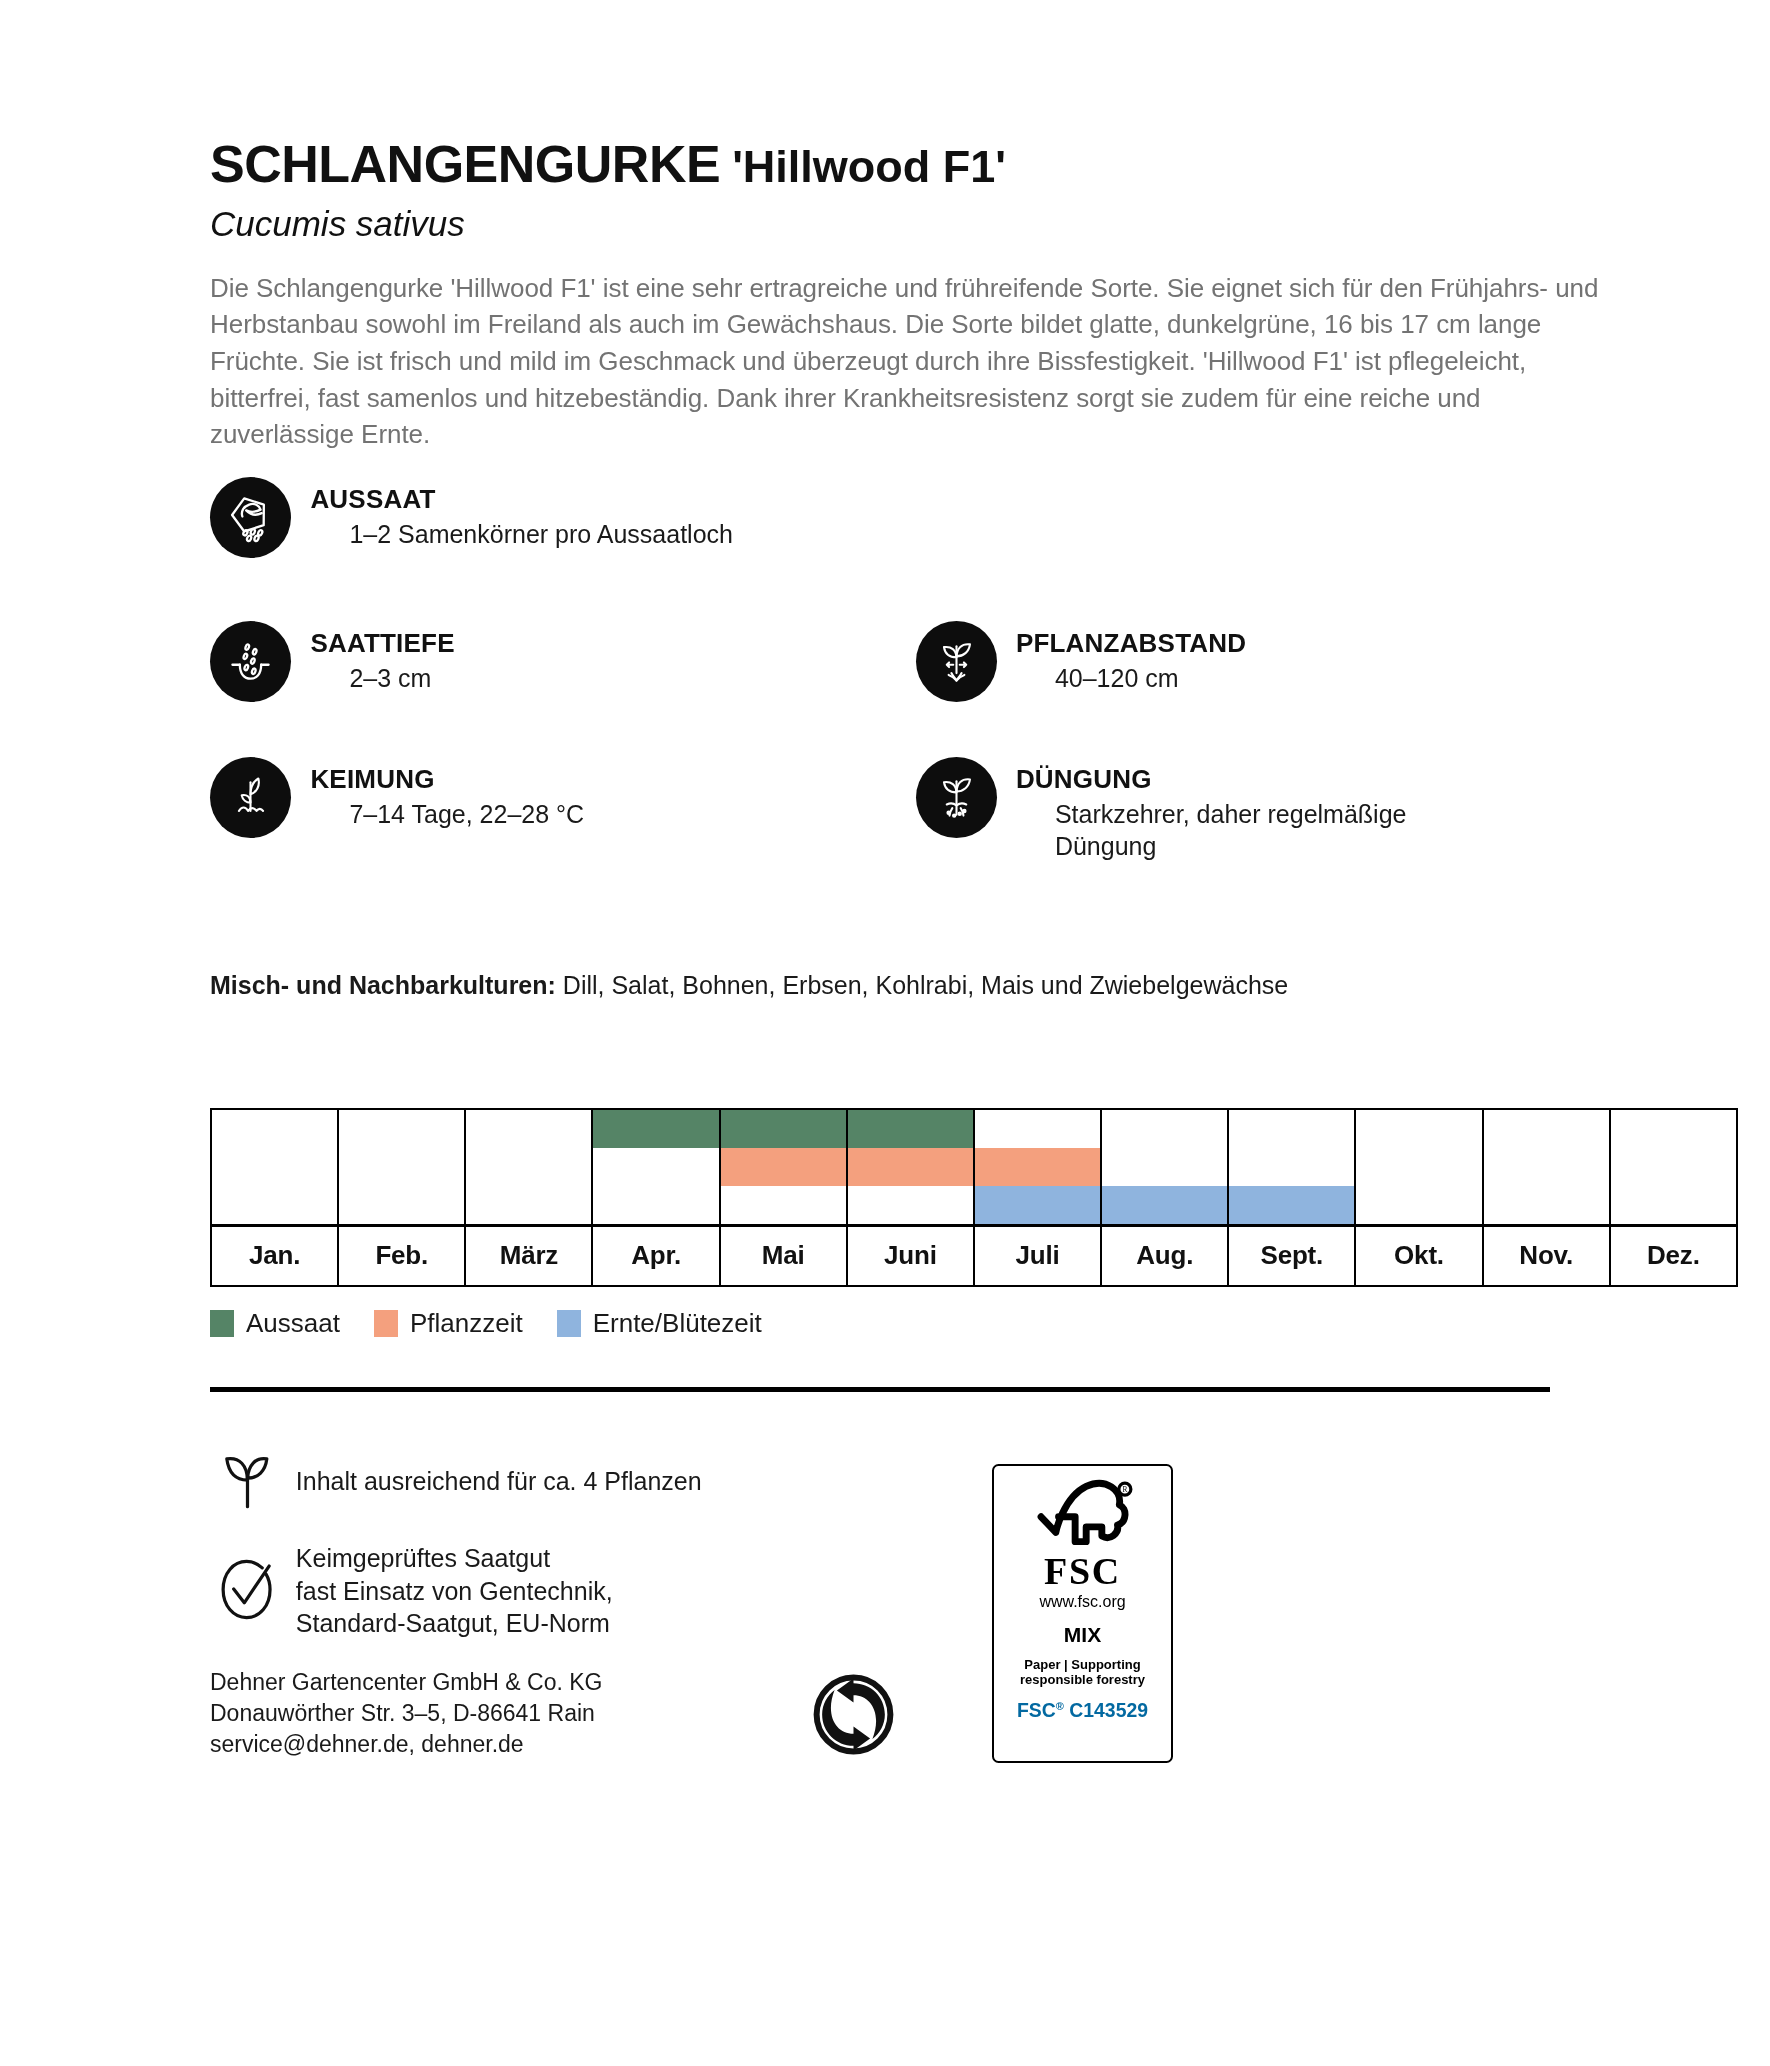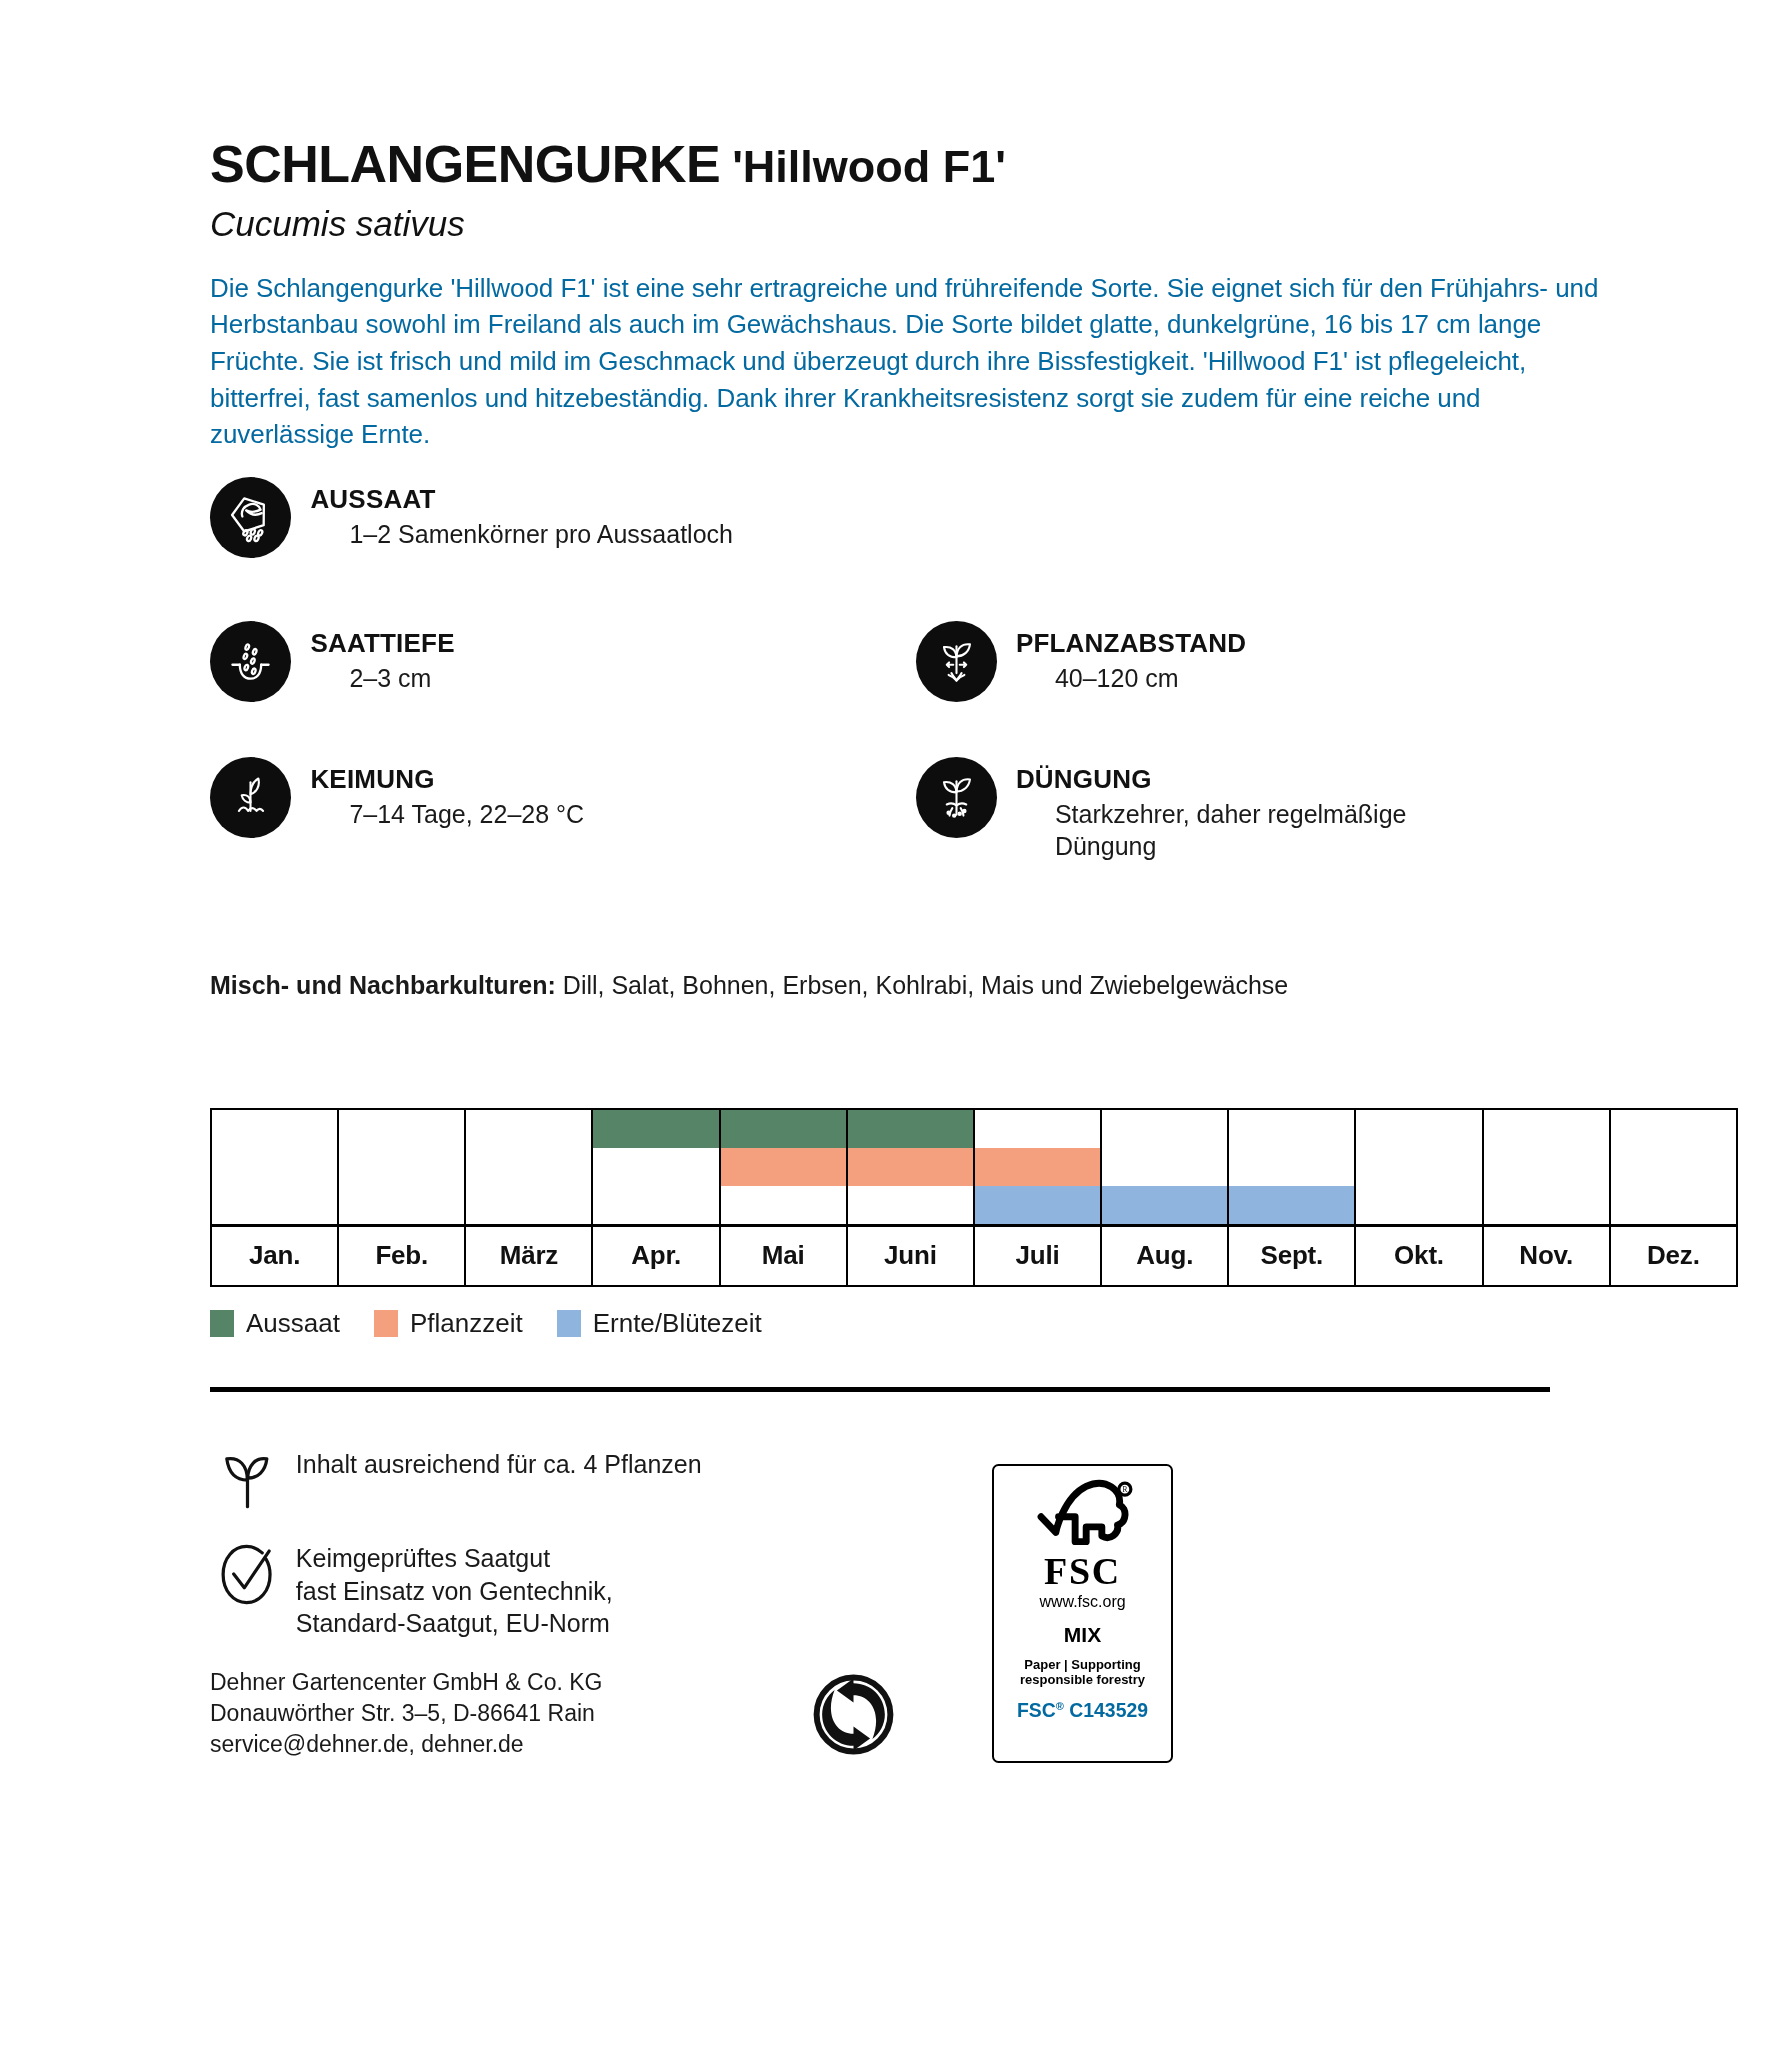--- a/index.html
+++ b/index.html
@@ -59,21 +59,21 @@
     font-weight: 400;
     line-height: 1;
     color: #111111;
   }
 
   
   .description {
     margin-top: 29px;
     font-size: 26px;
     line-height: 1.41;
-    color: #0369a1;
+    color: #737373;
     width: 1393px;
     letter-spacing: -0.05px;
   }
 
   
   .icon-grid {
     margin-top: 24px;
     position: relative;
     width: 1411px;
   }
@@ -198,21 +198,21 @@
   }
 
   
   .footer {
     margin-top: 54px;
     position: relative;
     width: 1347px;
   }
   .footer-line {
     display: flex;
-    align-items: flex-start;
+    align-items: center;
   }
   .footer-icon {
     width: 83px;
     min-width: 83px;
     display: flex;
     justify-content: flex-start;
     align-items: flex-start;
     padding-left: 2.8px;
   }
   .footer-text {

